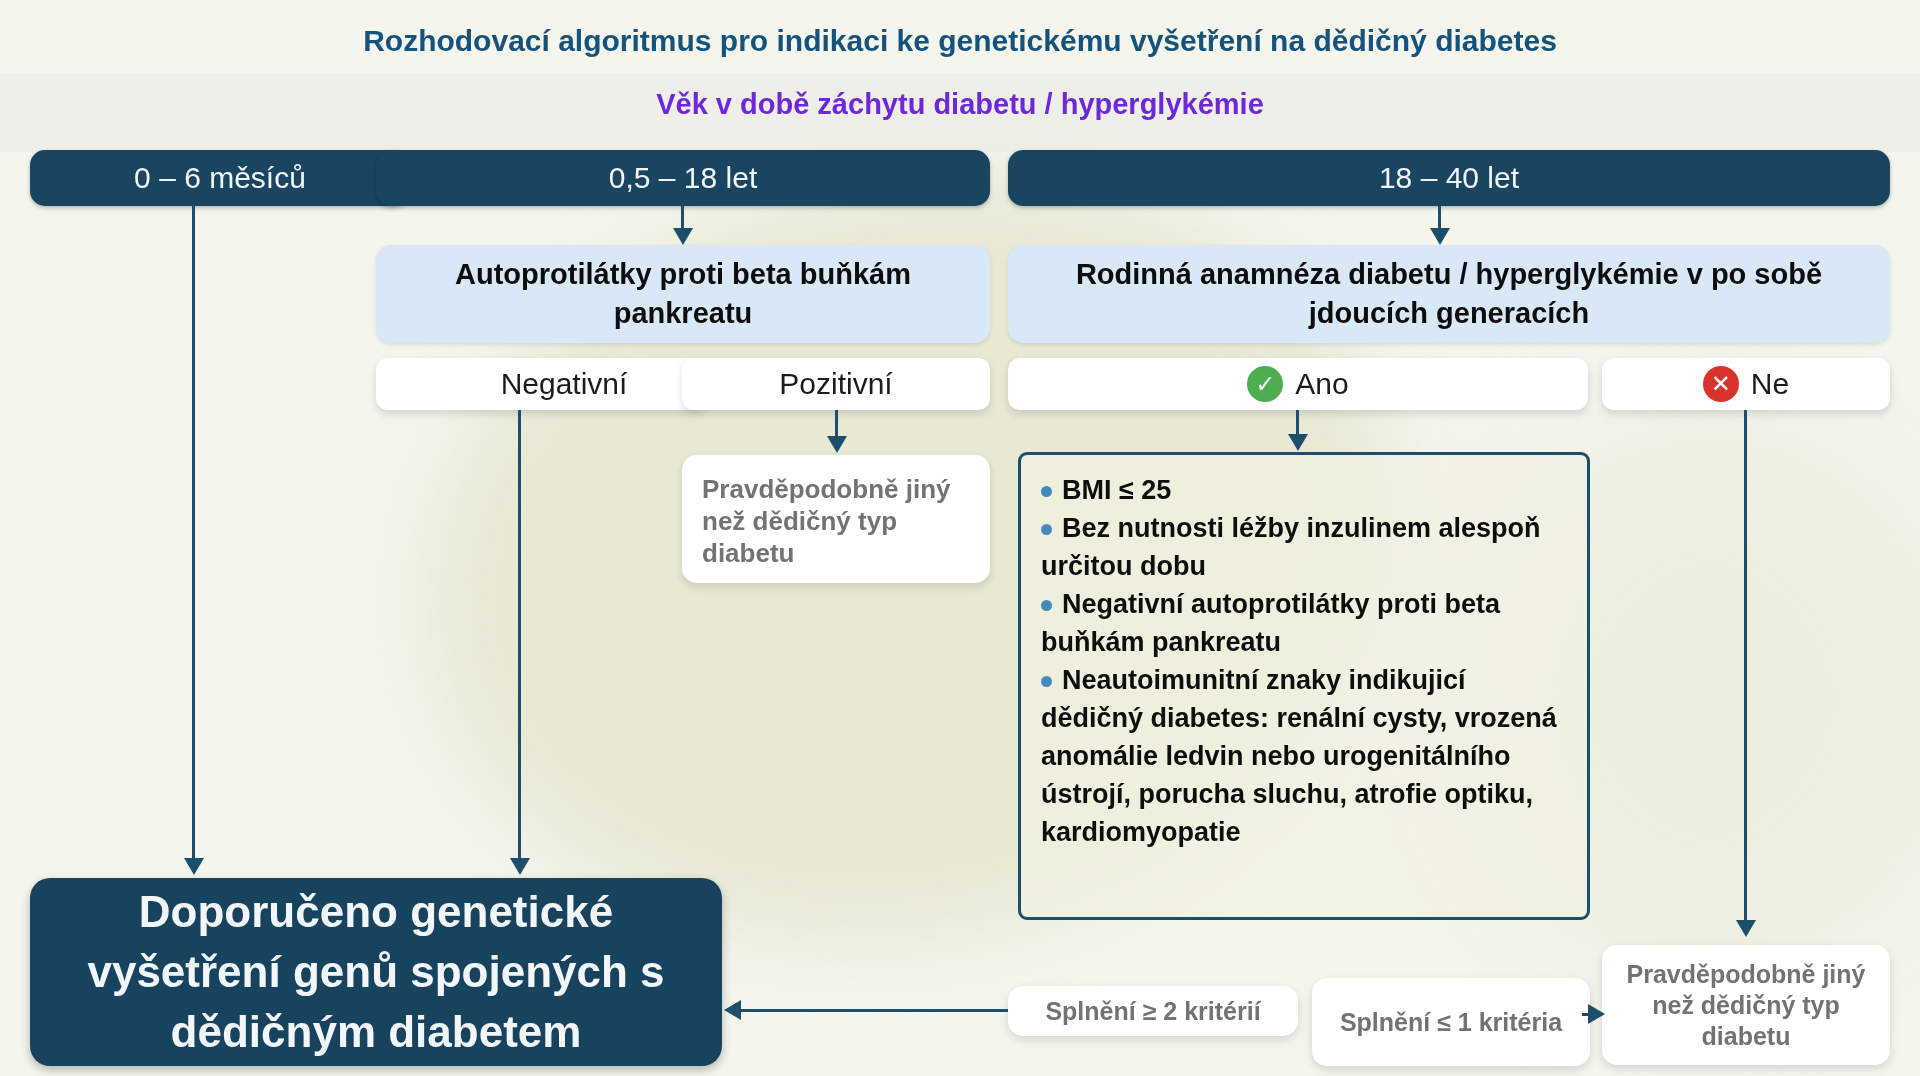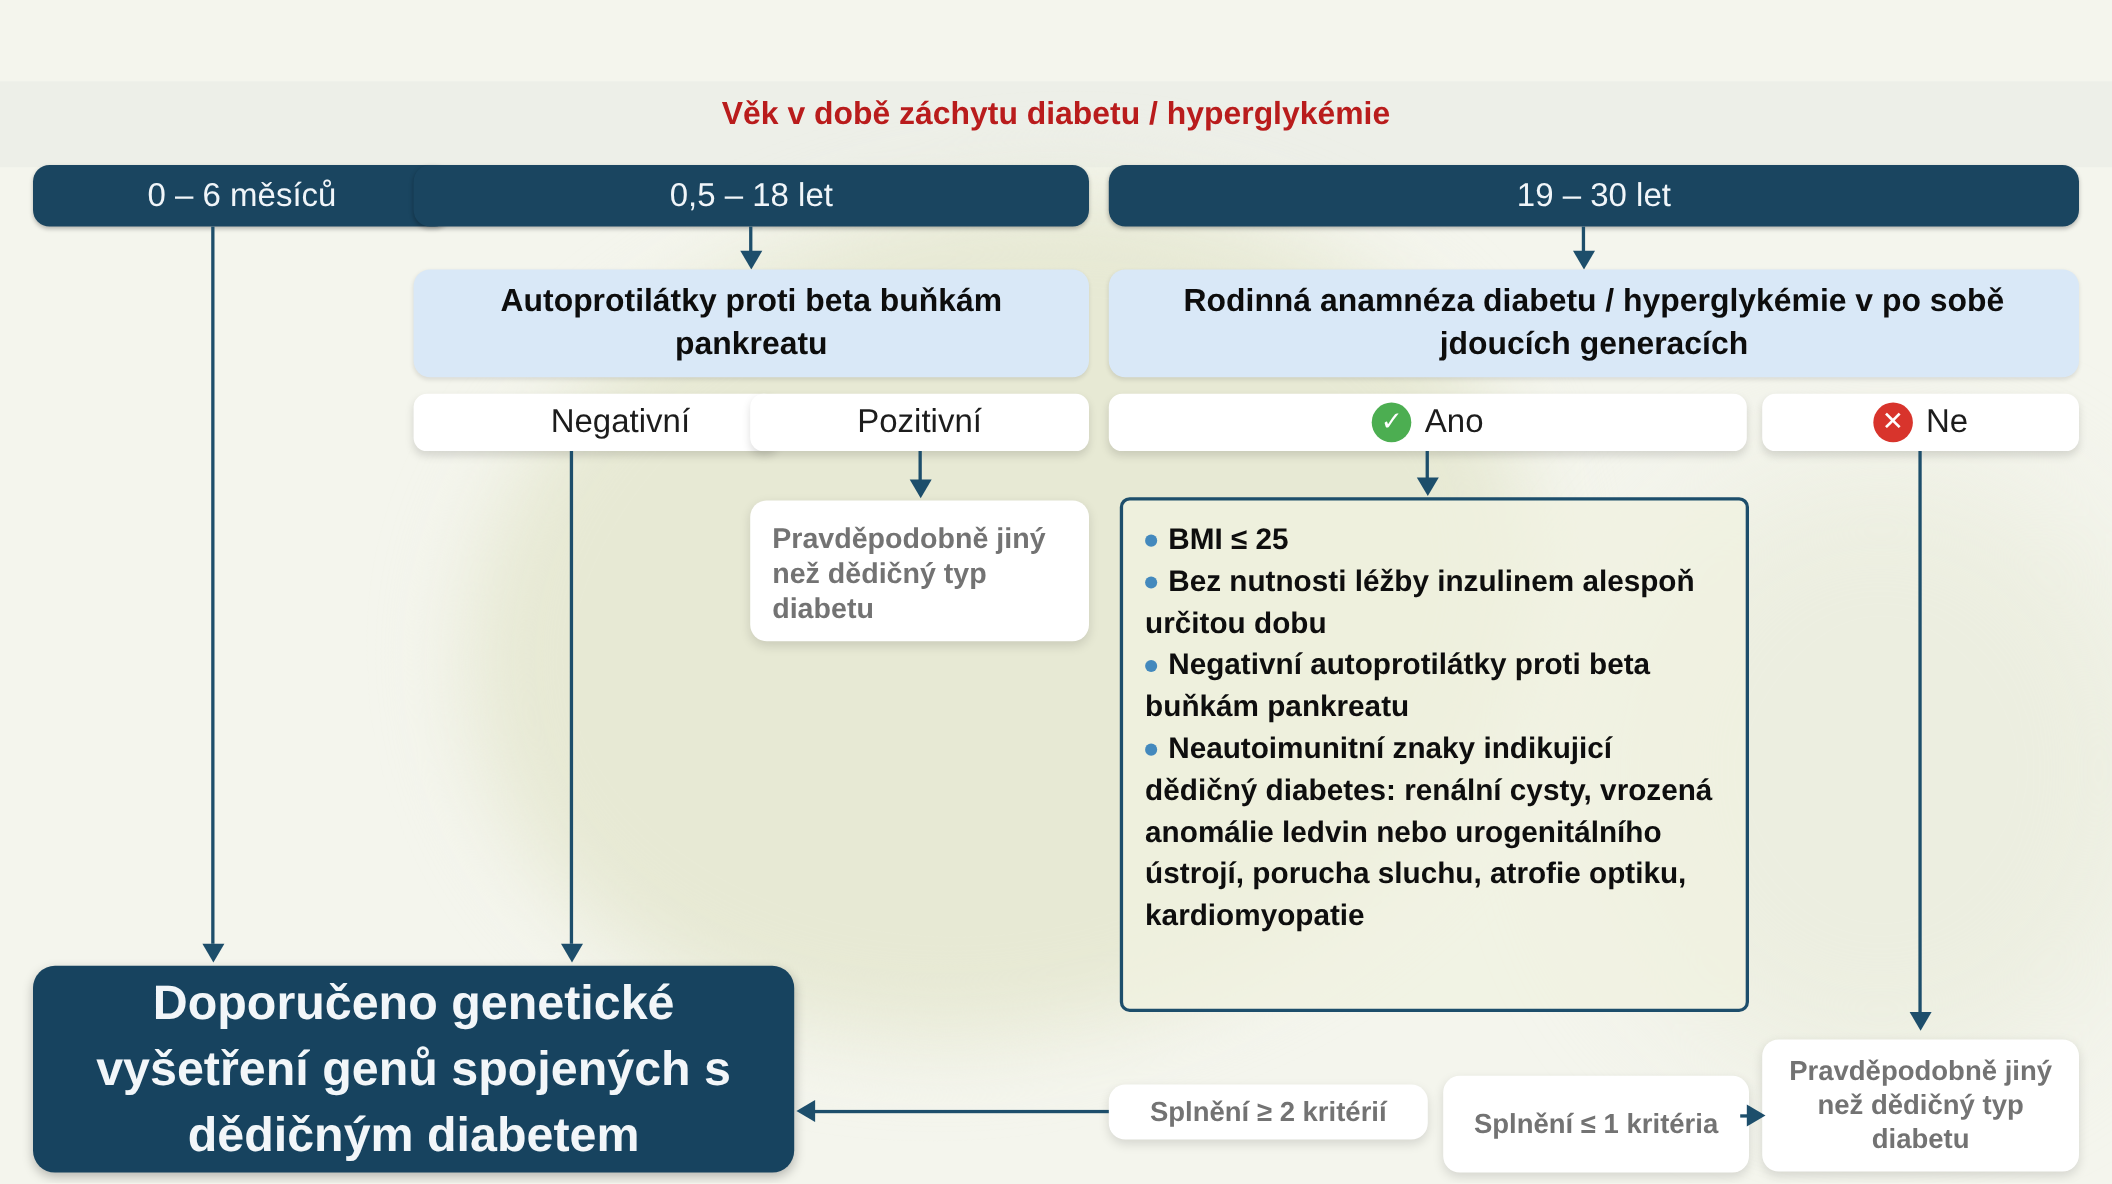--- a/index.html
+++ b/index.html
@@ -10,21 +10,21 @@
   }
   
   .band{position:absolute;left:0;top:74px;width:1920px;height:78px;background:#e8eae4;opacity:.55;}
   .blob{position:absolute;border-radius:50%;filter:blur(38px);}
   .blob1{left:420px;top:180px;width:980px;height:760px;background:#e7e9d4;transform:rotate(-12deg);}
   .blob2{left:1450px;top:420px;width:520px;height:560px;background:#eceee0;filter:blur(55px);}
 
   .title{position:absolute;left:0;top:24px;width:1920px;text-align:center;
          font-size:30px;font-weight:bold;color:#15537c;}
   .subtitle{position:absolute;left:0;top:88px;width:1920px;text-align:center;
-         font-size:29px;font-weight:bold;color:#b91c1c;}
+         font-size:29px;font-weight:bold;color:#6d28d9;}
 
   .pill-navy{position:absolute;height:56px;background:#1a4560;border-radius:15px;
          display:flex;align-items:center;justify-content:center;
          color:#f0f5f9;font-size:30px;box-shadow:0 2px 4px rgba(0,0,0,.25);}
   .box-blue{position:absolute;height:98px;background:#d9e8f7;border-radius:15px;
          display:flex;align-items:center;justify-content:center;text-align:center;
          font-size:29px;font-weight:bold;color:#0d0d0d;line-height:39px;
          box-shadow:0 2px 4px rgba(0,0,0,.10);padding:0 8px;box-sizing:border-box;}
   .pill-white{position:absolute;height:52px;background:#ffffff;border-radius:12px;
          display:flex;align-items:center;justify-content:center;
@@ -70,25 +70,26 @@
 </style>
 </head>
 <body>
 
 <div class="stage">
 
   <div class="band"></div>
   <div class="blob blob1"></div>
   <div class="blob blob2"></div>
 
+  <div class="title">Rozhodovací algoritmus pro indikaci ke genetickému vyšetření na dědičný diabetes</div>
   <div class="subtitle">Věk v době záchytu diabetu / hyperglykémie</div>
 
   <div class="pill-navy" style="left:30px;top:150px;width:380px;">0 – 6 měsíců</div>
   <div class="pill-navy" style="left:376px;top:150px;width:614px;">0,5 – 18 let</div>
-  <div class="pill-navy" style="left:1008px;top:150px;width:882px;">19 – 30 let</div>
+  <div class="pill-navy" style="left:1008px;top:150px;width:882px;">18 – 40 let</div>
 
   <div>
     <div class="vline" style="left:192px;top:206px;height:652px;"></div>
     <div class="ah-down" style="left:184px;top:858px;"></div>
   </div>
   <div>
     <div class="vline" style="left:681px;top:206px;height:24px;"></div>
     <div class="ah-down" style="left:673px;top:228px;"></div>
   </div>
   <div>

